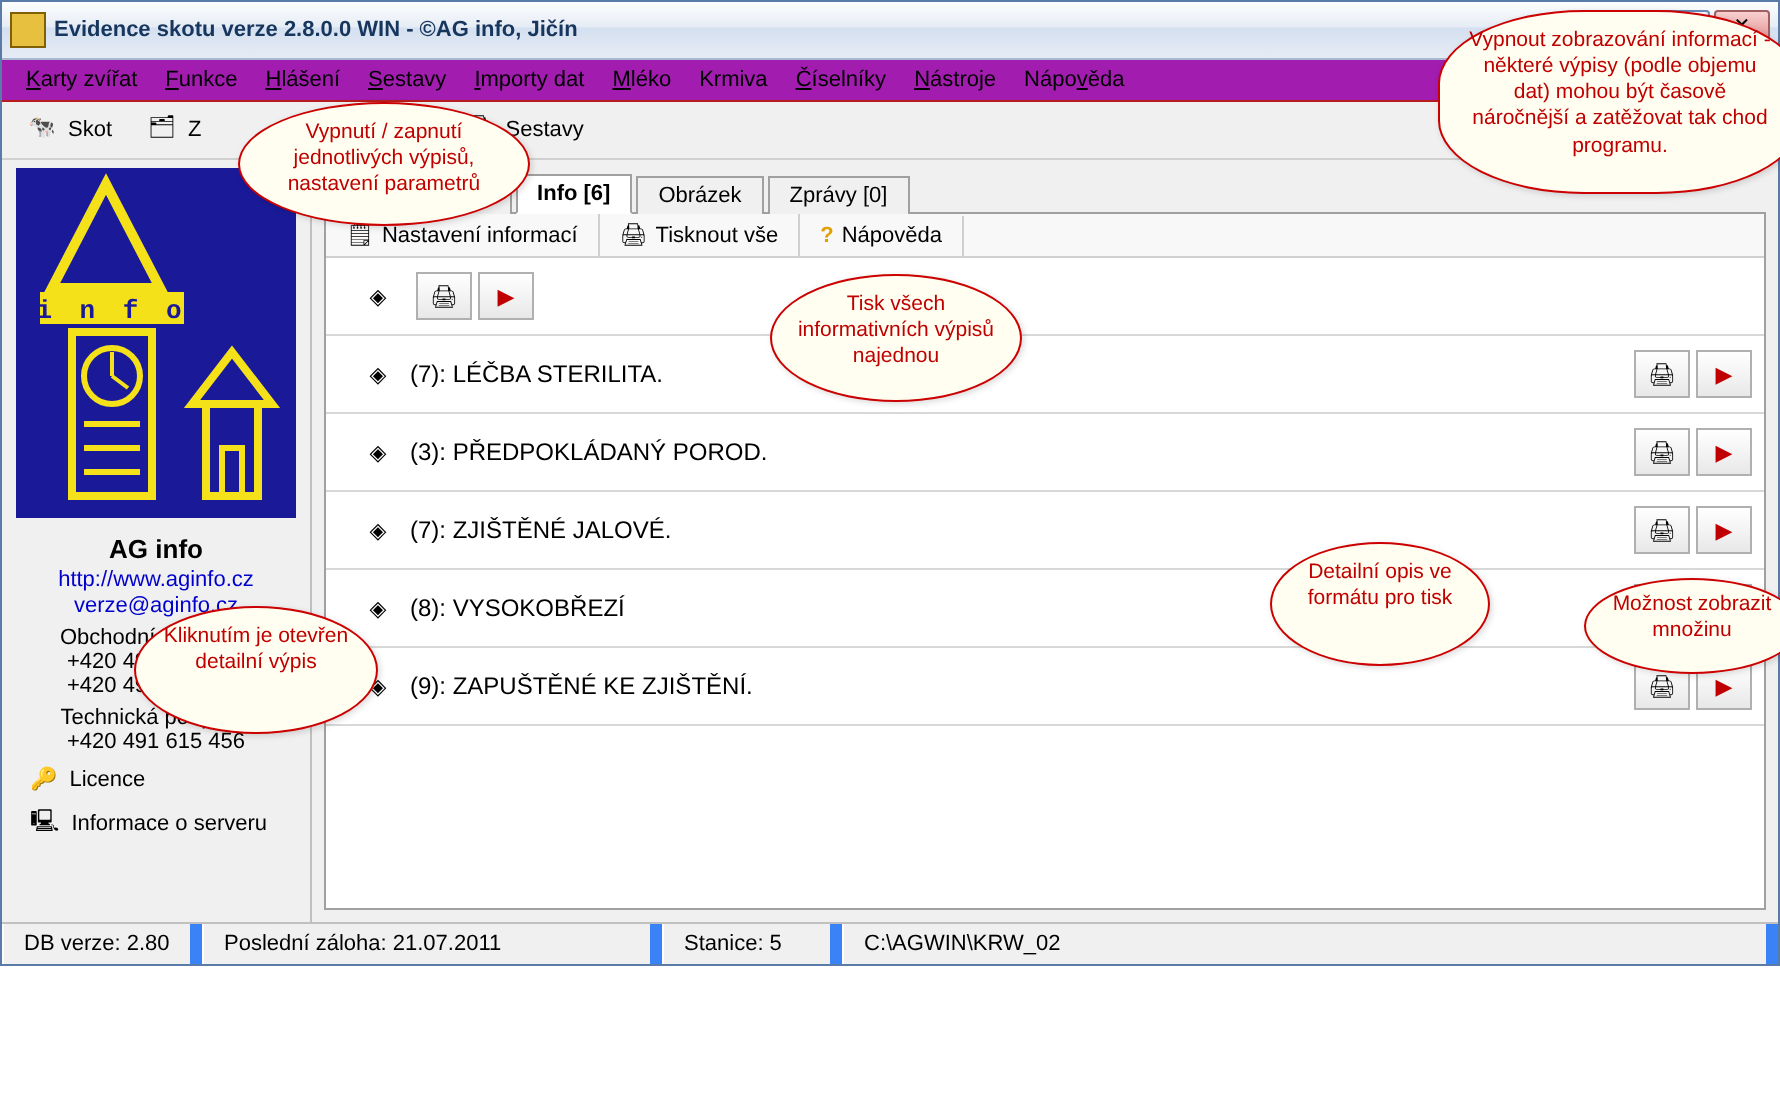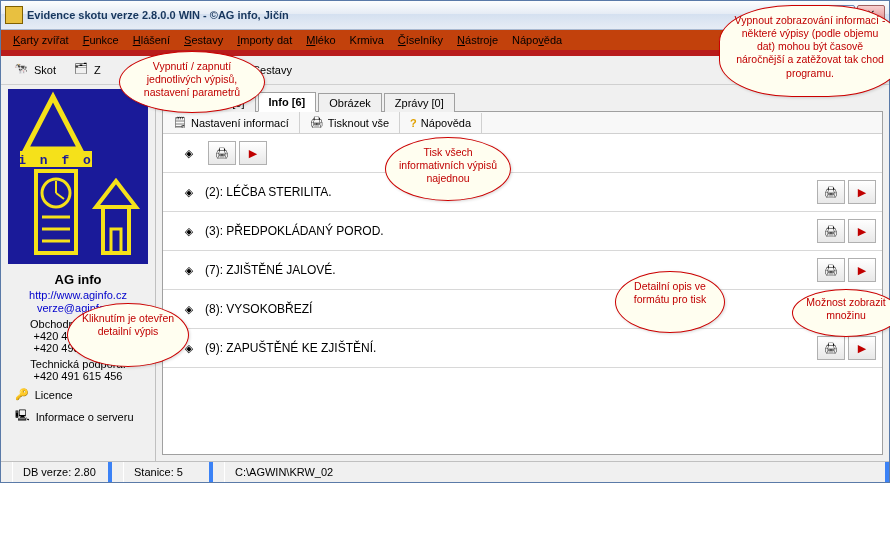--- a/index.html
+++ b/index.html
@@ -3,21 +3,21 @@
 <meta charset="utf-8">
 <style>
 html,body{margin:0;padding:0;font-family:Tahoma,Arial,sans-serif;font-size:11px;color:#000;background:#fff;}
 .window{width:890px;height:483px;border:1px solid #5a7aa8;box-sizing:border-box;position:relative;background:#f0f0f0;display:flex;flex-direction:column;}
 .titlebar{height:28px;background:linear-gradient(#fdfefe,#e6ecf5 45%,#d4e0f0 46%,#e6ecf5);display:flex;align-items:center;padding:0 4px;border-bottom:1px solid #a8b8d0;}
 .titlebar .appicon{width:16px;height:16px;background:#e8c040;border:1px solid #806000;margin-right:4px;}
 .titlebar .title{font-weight:bold;color:#17365d;flex:1;}
 .winbtns{display:flex;gap:2px;}
 .winbtn{width:26px;height:18px;border:1px solid #6a8ab8;background:linear-gradient(#f8fbff,#d0e0f0);border-radius:2px;text-align:center;line-height:16px;font-family:Arial;font-size:10px;}
 .winbtn.close{background:linear-gradient(#f8d0d0,#e08080);border-color:#a06060;}
-.menubar{height:20px;background:#c2410c;display:flex;align-items:center;padding:0 6px;gap:2px;border-bottom:6px solid #b91c1c;}
+.menubar{height:20px;background:#a21caf;display:flex;align-items:center;padding:0 6px;gap:2px;border-bottom:1px solid #b91c1c;}
 .menuitem{padding:2px 6px;cursor:default;}
 .menuitem u{text-decoration:underline;}
 .toolbar{height:28px;background:#f0f0f0;display:flex;align-items:center;padding:0 6px;gap:4px;border-bottom:1px solid #d0d0d0;}
 .tbtn{display:flex;align-items:center;gap:4px;padding:2px 6px;border:1px solid transparent;}
 .ico{width:16px;height:16px;display:inline-block;}
 .body{flex:1;display:flex;overflow:hidden;}
 .sidebar{width:155px;background:#f0f0f0;border-right:1px solid #c0c0c0;display:flex;flex-direction:column;align-items:center;padding:4px 4px 0 4px;box-sizing:border-box;}
 .logo{width:140px;height:175px;background:#1a1a99;position:relative;margin-bottom:6px;}
 .logo svg{position:absolute;top:0;left:0;}
 .company{align-self:flex-start;width:100%;padding:0 4px;box-sizing:border-box;text-align:center;}
@@ -33,28 +33,28 @@
 .panelbar{display:flex;align-items:center;border-bottom:1px solid #d0d0d0;background:#f8f8f8;}
 .pbtn{display:flex;align-items:center;gap:4px;padding:4px 10px;border-right:1px solid #d0d0d0;}
 .panelbar .spacer{flex:1;}
 .neinf{display:flex;align-items:center;gap:4px;padding:0 10px;}
 .list{flex:1;overflow:auto;}
 .row{display:flex;align-items:center;border-bottom:1px solid #d8d8d8;height:38px;padding:0 6px;}
 .row .ricon{width:20px;text-align:center;margin:0 6px 0 10px;}
 .row .rtext{flex:1;font-size:12px;}
 .row .ract{width:26px;height:22px;border:1px solid #b0b0b0;background:linear-gradient(#fff,#e8e8e8);margin-left:3px;display:flex;align-items:center;justify-content:center;}
 .status{height:20px;border-top:1px solid #c0c0c0;display:flex;align-items:center;background:#f0f0f0;}
-.statcell{padding:0 10px;border-right:4px solid #3b82f6;border-left:1px solid #fff;height:100%;display:flex;align-items:center;box-sizing:border-box;margin-left:11px;}
+.statcell{padding:0 10px;border-right:6px solid #3b82f6;border-left:1px solid #fff;height:100%;display:flex;align-items:center;box-sizing:border-box;}
 .statcell:first-child{width:100px;}
 .statcell.wide{flex:1;}
 .callout{position:absolute;background:#fffef0;border:1px solid #cc0000;border-radius:50%;padding:8px 12px;font-size:10.5px;color:#c00000;text-align:center;line-height:1.25;box-shadow:1px 1px 3px rgba(0,0,0,.15);z-index:50;}
 .callout::before{content:"";position:absolute;width:0;height:0;}
 .c1{left:118px;top:50px;width:120px;height:44px;border-radius:50%/50%;}
 .c2{left:384px;top:136px;width:100px;height:46px;}
-.c3{left:614px;top:270px;width:84px;height:44px;}
+.c3{left:634px;top:270px;width:84px;height:44px;}
 .c4{left:791px;top:288px;width:90px;height:34px;padding:6px 8px;}
 .c5{left:718px;top:4px;width:156px;height:74px;border-radius:40%/40%;}
 .c6{left:66px;top:302px;width:96px;height:46px;}
 svg{overflow:visible;}
 </style>
 </head>
 <body>
 
 <div class="window">
 
@@ -174,21 +174,21 @@
               <span class="ricon">◈</span>
               <span class="ract">
                 <span>🖨</span>
               </span>
               <span class="ract">
                 <span style="color:#c00000;">▶</span>
               </span>
             </div>
             <div class="row">
               <span class="ricon">◈</span>
-              <span class="rtext">(2): LÉČBA STERILITA.</span>
+              <span class="rtext">(7): LÉČBA STERILITA.</span>
               <span class="ract">
                 <span>🖨</span>
               </span>
               <span class="ract">
                 <span style="color:#c00000;">▶</span>
               </span>
             </div>
             <div class="row">
               <span class="ricon">◈</span>
               <span class="rtext">(3): PŘEDPOKLÁDANÝ POROD.</span>
@@ -229,20 +229,21 @@
                 <span style="color:#c00000;">▶</span>
               </span>
             </div>
           </div>
       </div>
     </div>
   </div>
 
   <div class="status">
     <div class="statcell">DB verze: 2.80</div>
+    <div class="statcell" style="width:230px;">Poslední záloha: 21.07.2011</div>
     <div class="statcell" style="width:90px;">Stanice: 5</div>
     <div class="statcell wide">C:\AGWIN\KRW_02</div>
   </div>
 
   <div class="callout c2">Tisk všech informativních výpisů najednou</div>
   <div class="callout c1">Vypnutí / zapnutí jednotlivých výpisů, nastavení parametrů</div>
   <div class="callout c3">Detailní opis ve formátu pro tisk</div>
   <div class="callout c4">Možnost zobrazit množinu</div>
   <div class="callout c5">Vypnout zobrazování informací - některé výpisy (podle objemu dat) mohou být časově náročnější a zatěžovat tak chod programu.</div>
   <div class="callout c6">Kliknutím je otevřen detailní výpis</div>

